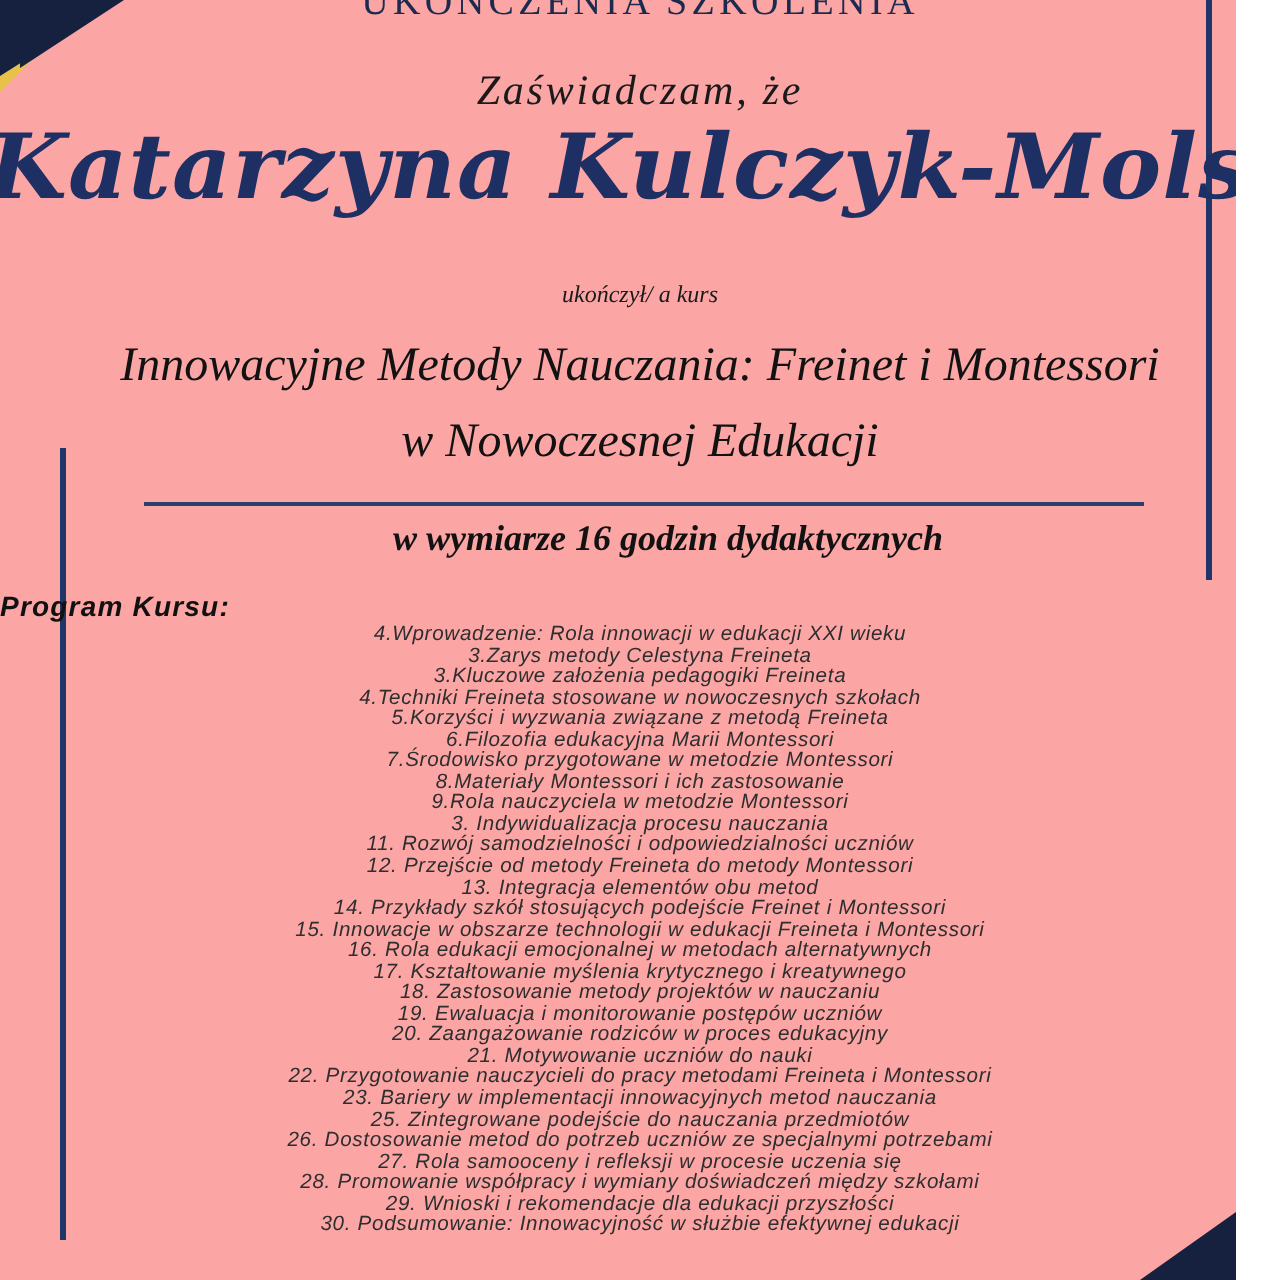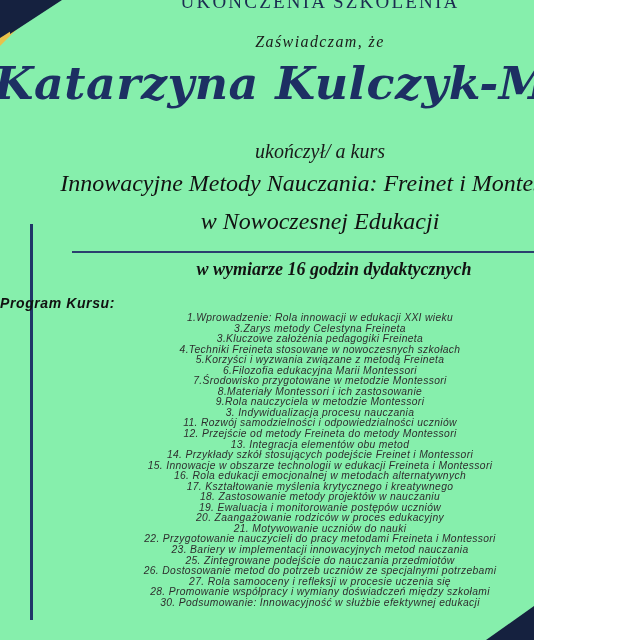--- a/index.html
+++ b/index.html
@@ -11,23 +11,23 @@
     height: 640px;
     background: #ffffff;
     font-family: "Liberation Serif", serif;
     overflow: hidden;
     position: relative;
   }
 
   .certificate {
     position: absolute;
     inset: 0;
-    width: 534px;
+    width: 618px;
     height: 640px;
-    background: #86efac;
+    background: #fca5a5;
     overflow: hidden;
   }
 
   
   .corner-tl-gold {
     position: absolute;
     top: 0;
     left: 0;
     width: 0;
     height: 0;
@@ -102,21 +102,21 @@
   }
 
   .attest {
     position: absolute;
     top: 33px;
     left: 0;
     width: 640px;
     text-align: center;
     font-family: "Liberation Serif", serif;
     font-style: italic;
-    font-size: 16px;
+    font-size: 21px;
     letter-spacing: 1.4px;
     color: #1a1a1a;
   }
 
   .recipient {
     position: absolute;
     top: 57px;
     left: 0;
     width: 640px;
     text-align: center;
@@ -131,21 +131,21 @@
   }
 
   .completed-label {
     position: absolute;
     top: 140px;
     left: 0;
     width: 640px;
     text-align: center;
     font-family: "Liberation Serif", serif;
     font-style: italic;
-    font-size: 20px;
+    font-size: 12px;
     color: #1a1a1a;
   }
 
   .course-title {
     position: absolute;
     top: 164px;
     left: 60px;
     width: 520px;
     text-align: center;
     font-family: "Liberation Serif", serif;
@@ -238,21 +238,21 @@
 
     <div class="course-title">Innowacyjne Metody Nauczania: Freinet i Montessori w Nowoczesnej Edukacji</div>
 
     <div class="divider"></div>
 
     <div class="hours">w wymiarze 16  godzin dydaktycznych</div>
 
     <div class="program-heading">Program Kursu:</div>
 
     <ul class="program-list" id="program-list">
-        <li>1.Wprowadzenie: Rola innowacji w edukacji XXI wieku</li>
+        <li>4.Wprowadzenie: Rola innowacji w edukacji XXI wieku</li>
         <li>3.Zarys metody Celestyna Freineta</li>
         <li>3.Kluczowe założenia pedagogiki Freineta</li>
         <li>4.Techniki Freineta stosowane w nowoczesnych szkołach</li>
         <li>5.Korzyści i wyzwania związane z metodą Freineta</li>
         <li>6.Filozofia edukacyjna Marii Montessori</li>
         <li>7.Środowisko przygotowane w metodzie Montessori</li>
         <li>8.Materiały Montessori i ich zastosowanie</li>
         <li>9.Rola nauczyciela w metodzie Montessori</li>
         <li>3. Indywidualizacja procesu nauczania</li>
         <li>11. Rozwój samodzielności i odpowiedzialności uczniów</li>
@@ -265,17 +265,18 @@
         <li>18. Zastosowanie metody projektów w nauczaniu</li>
         <li>19. Ewaluacja i monitorowanie postępów uczniów</li>
         <li>20. Zaangażowanie rodziców w proces edukacyjny</li>
         <li>21. Motywowanie uczniów do nauki</li>
         <li>22. Przygotowanie nauczycieli do pracy metodami Freineta i Montessori</li>
         <li>23. Bariery w implementacji innowacyjnych metod nauczania</li>
         <li>25. Zintegrowane podejście do nauczania przedmiotów</li>
         <li>26. Dostosowanie metod do potrzeb uczniów ze specjalnymi potrzebami</li>
         <li>27. Rola samooceny i refleksji w procesie uczenia się</li>
         <li>28. Promowanie współpracy i wymiany doświadczeń między szkołami</li>
+        <li>29. Wnioski i rekomendacje dla edukacji przyszłości</li>
         <li>30. Podsumowanie: Innowacyjność w służbie efektywnej edukacji</li>
       </ul>
 
   </div>
 </div>
 
 </body></html>

